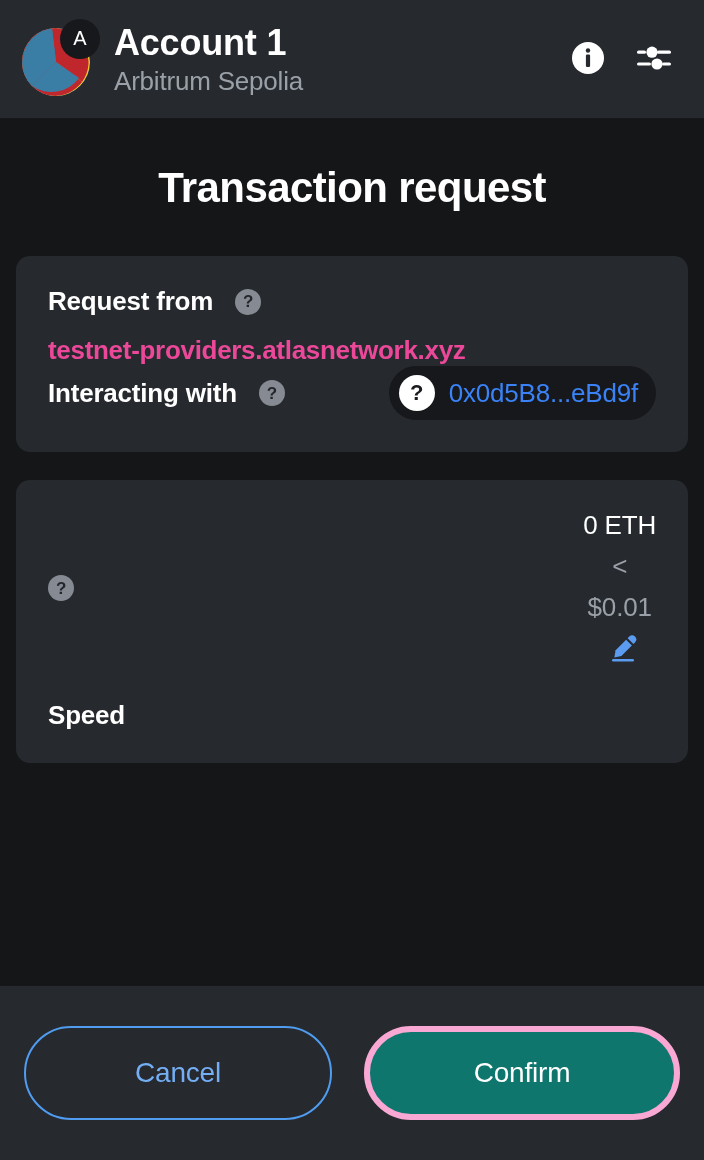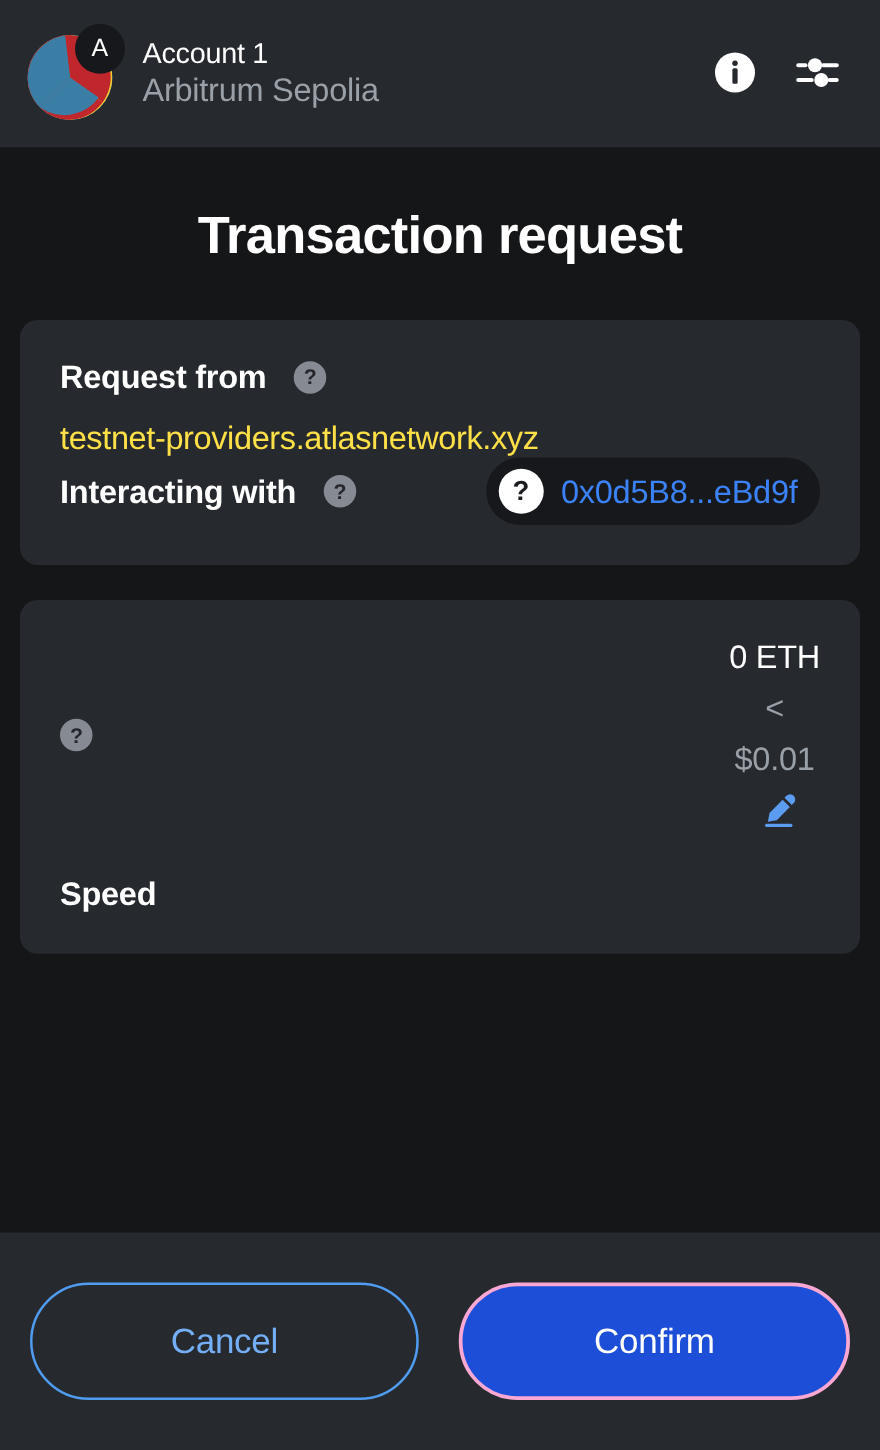--- a/index.html
+++ b/index.html
@@ -71,22 +71,22 @@
     display: flex;
     align-items: center;
     justify-content: center;
     letter-spacing: 0.3px;
   }
 
   .account-text { min-width: 0; }
 
   .account-name {
     color: #ffffff;
-    font-size: 23px;
-    font-weight: 400;
+    font-size: 36px;
+    font-weight: 700;
     line-height: 1.25;
     letter-spacing: -0.2px;
     white-space: nowrap;
   }
 
   .account-network {
     color: #9aa0a8;
     font-size: 26px;
     font-weight: 400;
     line-height: 1.3;
@@ -167,23 +167,23 @@
     font-weight: 700;
     display: flex;
     align-items: center;
     justify-content: center;
     line-height: 1;
     cursor: pointer;
     flex: 0 0 auto;
   }
 
   .origin-url {
-    color: #fde047;
-    font-size: 26px;
-    font-weight: 400;
+    color: #ec4899;
+    font-size: 26px;
+    font-weight: 700;
     letter-spacing: -0.3px;
     margin-top: 18px;
     word-break: break-all;
   }
 
   
   .address-pill {
     display: inline-flex;
     align-items: center;
     gap: 14px;
@@ -269,22 +269,22 @@
     font-family: "Liberation Sans", sans-serif;
   }
 
   .btn-secondary {
     background: #26292e;
     border: 2px solid #4f9cf0;
     color: #74aff5;
   }
 
   .btn-primary {
-    background: #1d4ed8;
-    border: 3px solid #f9a8d4;
+    background: #0f766e;
+    border: 6px solid #f9a8d4;
     color: #ffffff;
   }
 </style>
 </head>
 <body>
 
 <div class="app">
 
   <div class="header">
 

